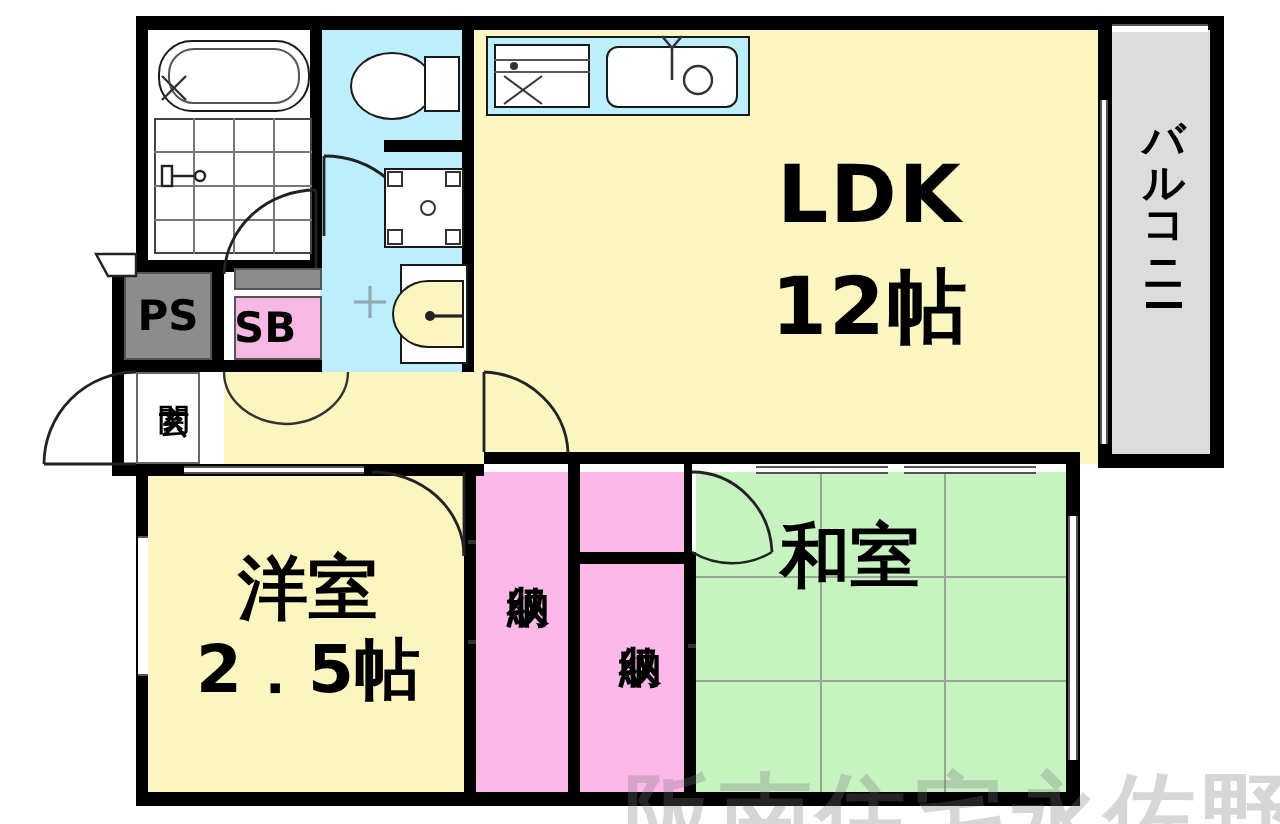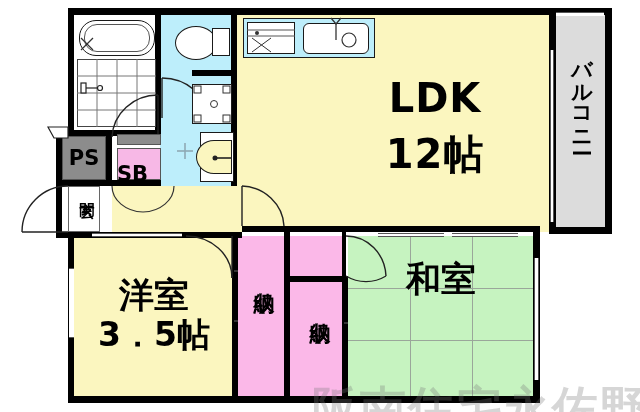--- a/index.html
+++ b/index.html
@@ -183,21 +183,21 @@
   <svg style="left:176px;top:142px;width:18px;height:18px;">
     <line x1="9" y1="1" x2="9" y2="17" stroke="#8fa9b5" stroke-width="1.6"></line>
     <line x1="1" y1="9" x2="17" y2="9" stroke="#8fa9b5" stroke-width="1.6"></line>
   </svg>
 
   <div class="abs" style="left:62px;top:136px;width:44px;height:44px;background:#8c8c8c;border:1px solid #555;"></div>
   <div class="label lbl-small" style="left:62px;top:148px;width:44px;-webkit-text-stroke:0;">PS</div>
 
   <div class="abs" style="left:117px;top:134px;width:44px;height:11px;background:#8c8c8c;border:1px solid #555;"></div>
   <div class="abs" style="left:117px;top:148px;width:44px;height:32px;background:#f7b8e6;border:1px solid #555;"></div>
-  <div class="label lbl-small" style="left:117px;top:164px;width:24px;-webkit-text-stroke:0;">SB</div>
+  <div class="label lbl-small" style="left:117px;top:154px;width:24px;-webkit-text-stroke:0;">SB</div>
 
   <div class="abs" style="left:68px;top:186px;width:32px;height:46px;background:#ffffff;border:1px solid #666;"></div>
   <div class="label lbl-tiny vert" style="left:76px;top:190px;width:18px;-webkit-text-stroke:0;">玄関</div>
 
   <svg style="left:20px;top:186px;width:50px;height:48px;">
     <path d="M48 0 A46 46 0 0 0 2 46" fill="none" stroke="#222" stroke-width="1.4"></path>
     <line x1="2" y1="46" x2="48" y2="46" stroke="#222" stroke-width="1.4"></line>
   </svg>
 
   <svg style="left:48px;top:126px;width:22px;height:14px;">
@@ -240,24 +240,24 @@
     <line x1="46" y1="0" x2="46" y2="42" stroke="#222" stroke-width="1.4"></line>
   </svg>
 
   <div class="abs" style="left:234px;top:270px;width:4px;height:1.5px;background:#333;"></div>
   <div class="abs" style="left:234px;top:320px;width:4px;height:1.5px;background:#333;"></div>
   <div class="abs" style="left:344px;top:322px;width:4px;height:1.5px;background:#333;"></div>
 
   <div class="label lbl-ldk" style="left:370px;top:78px;width:130px;-webkit-text-stroke:0;">LDK</div>
   <div class="label lbl-ldk" style="left:370px;top:134px;width:130px;-webkit-text-stroke:0;">12帖</div>
 
-  <div class="label lbl-room" style="left:386px;top:262px;width:110px;-webkit-text-stroke:0;">和室</div>
+  <div class="label lbl-room" style="left:370px;top:262px;width:110px;-webkit-text-stroke:0;">和室</div>
 
   <div class="label lbl-room" style="left:84px;top:278px;width:140px;-webkit-text-stroke:0;">洋室</div>
-  <div class="label lbl-room" style="left:78px;top:318px;width:152px;font-size:33px;-webkit-text-stroke:0;">3．5帖</div>
+  <div class="label lbl-room" style="left:78px;top:318px;width:152px;font-size:33px;-webkit-text-stroke:0;">2．5帖</div>
 
   <div class="label lbl-small vert" style="left:566px;top:46px;width:26px;-webkit-text-stroke:0;">バルコニー</div>
 
   <div class="label lbl-small vert" style="left:248px;top:276px;width:26px;-webkit-text-stroke:0;">収納</div>
   <div class="label lbl-small vert" style="left:304px;top:306px;width:26px;-webkit-text-stroke:0;">収納</div>
 
   <div class="watermark" style="left:312px;top:378px;">阪南住宅永佐野店</div>
 
 </div>
 

